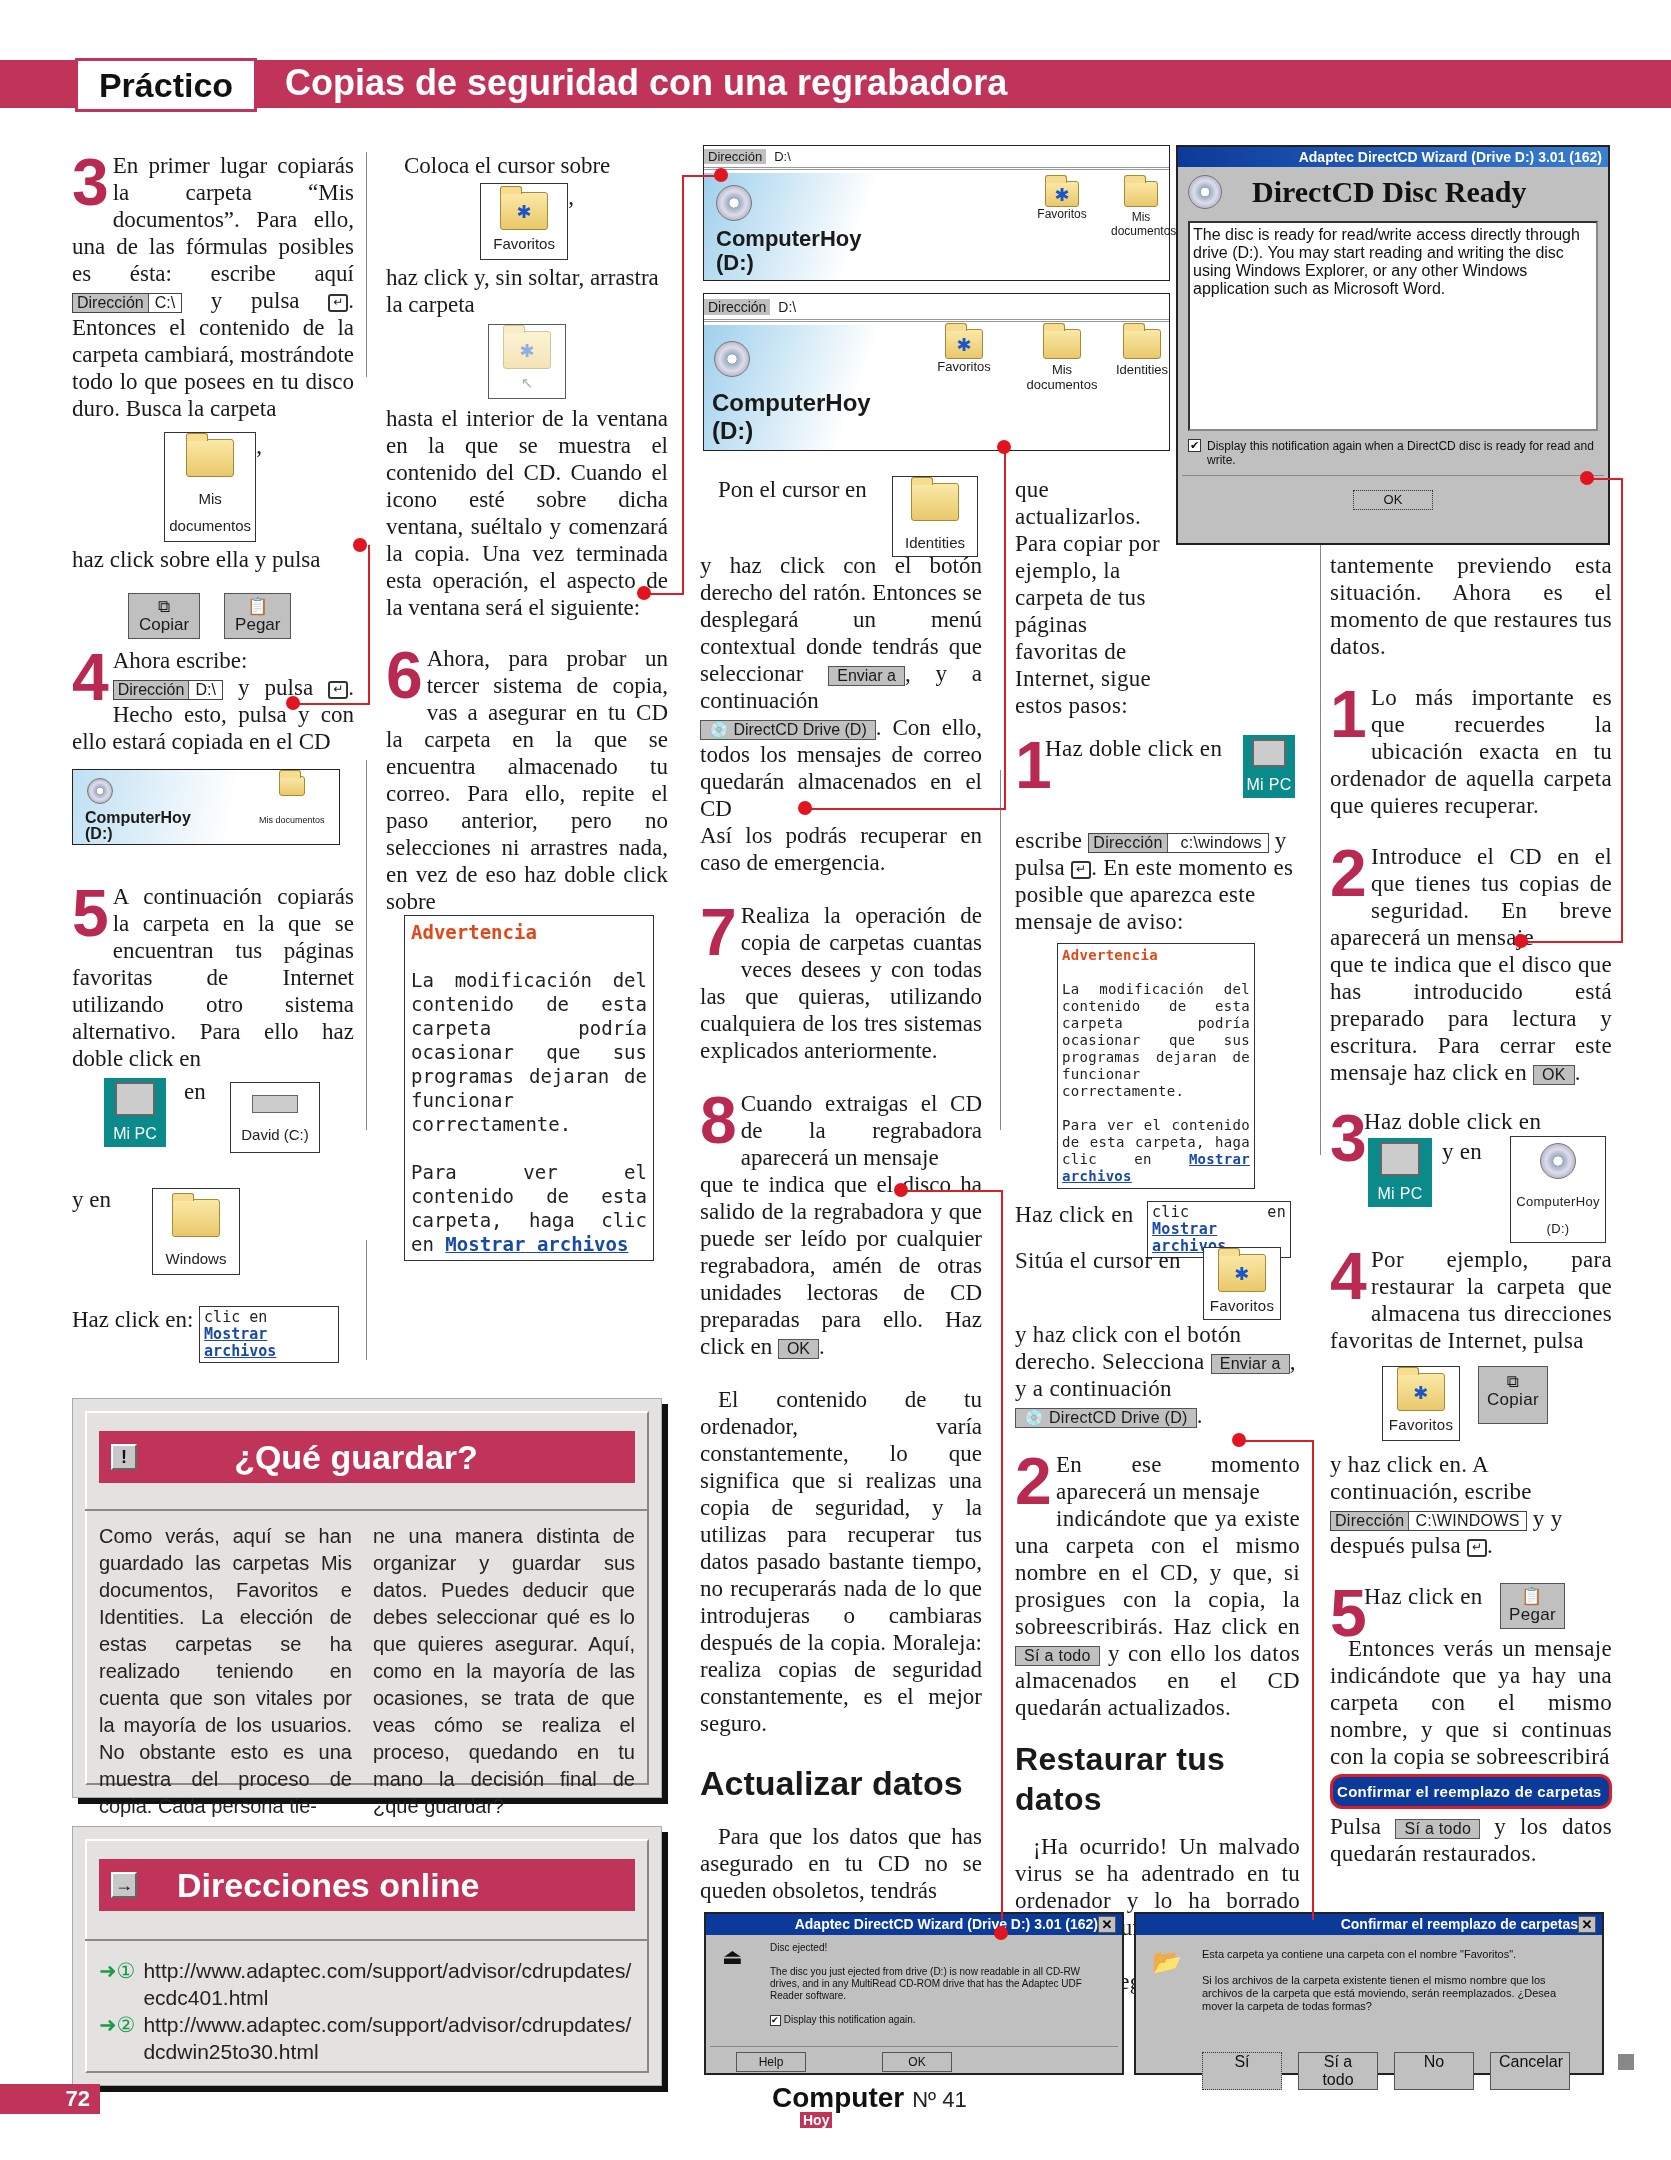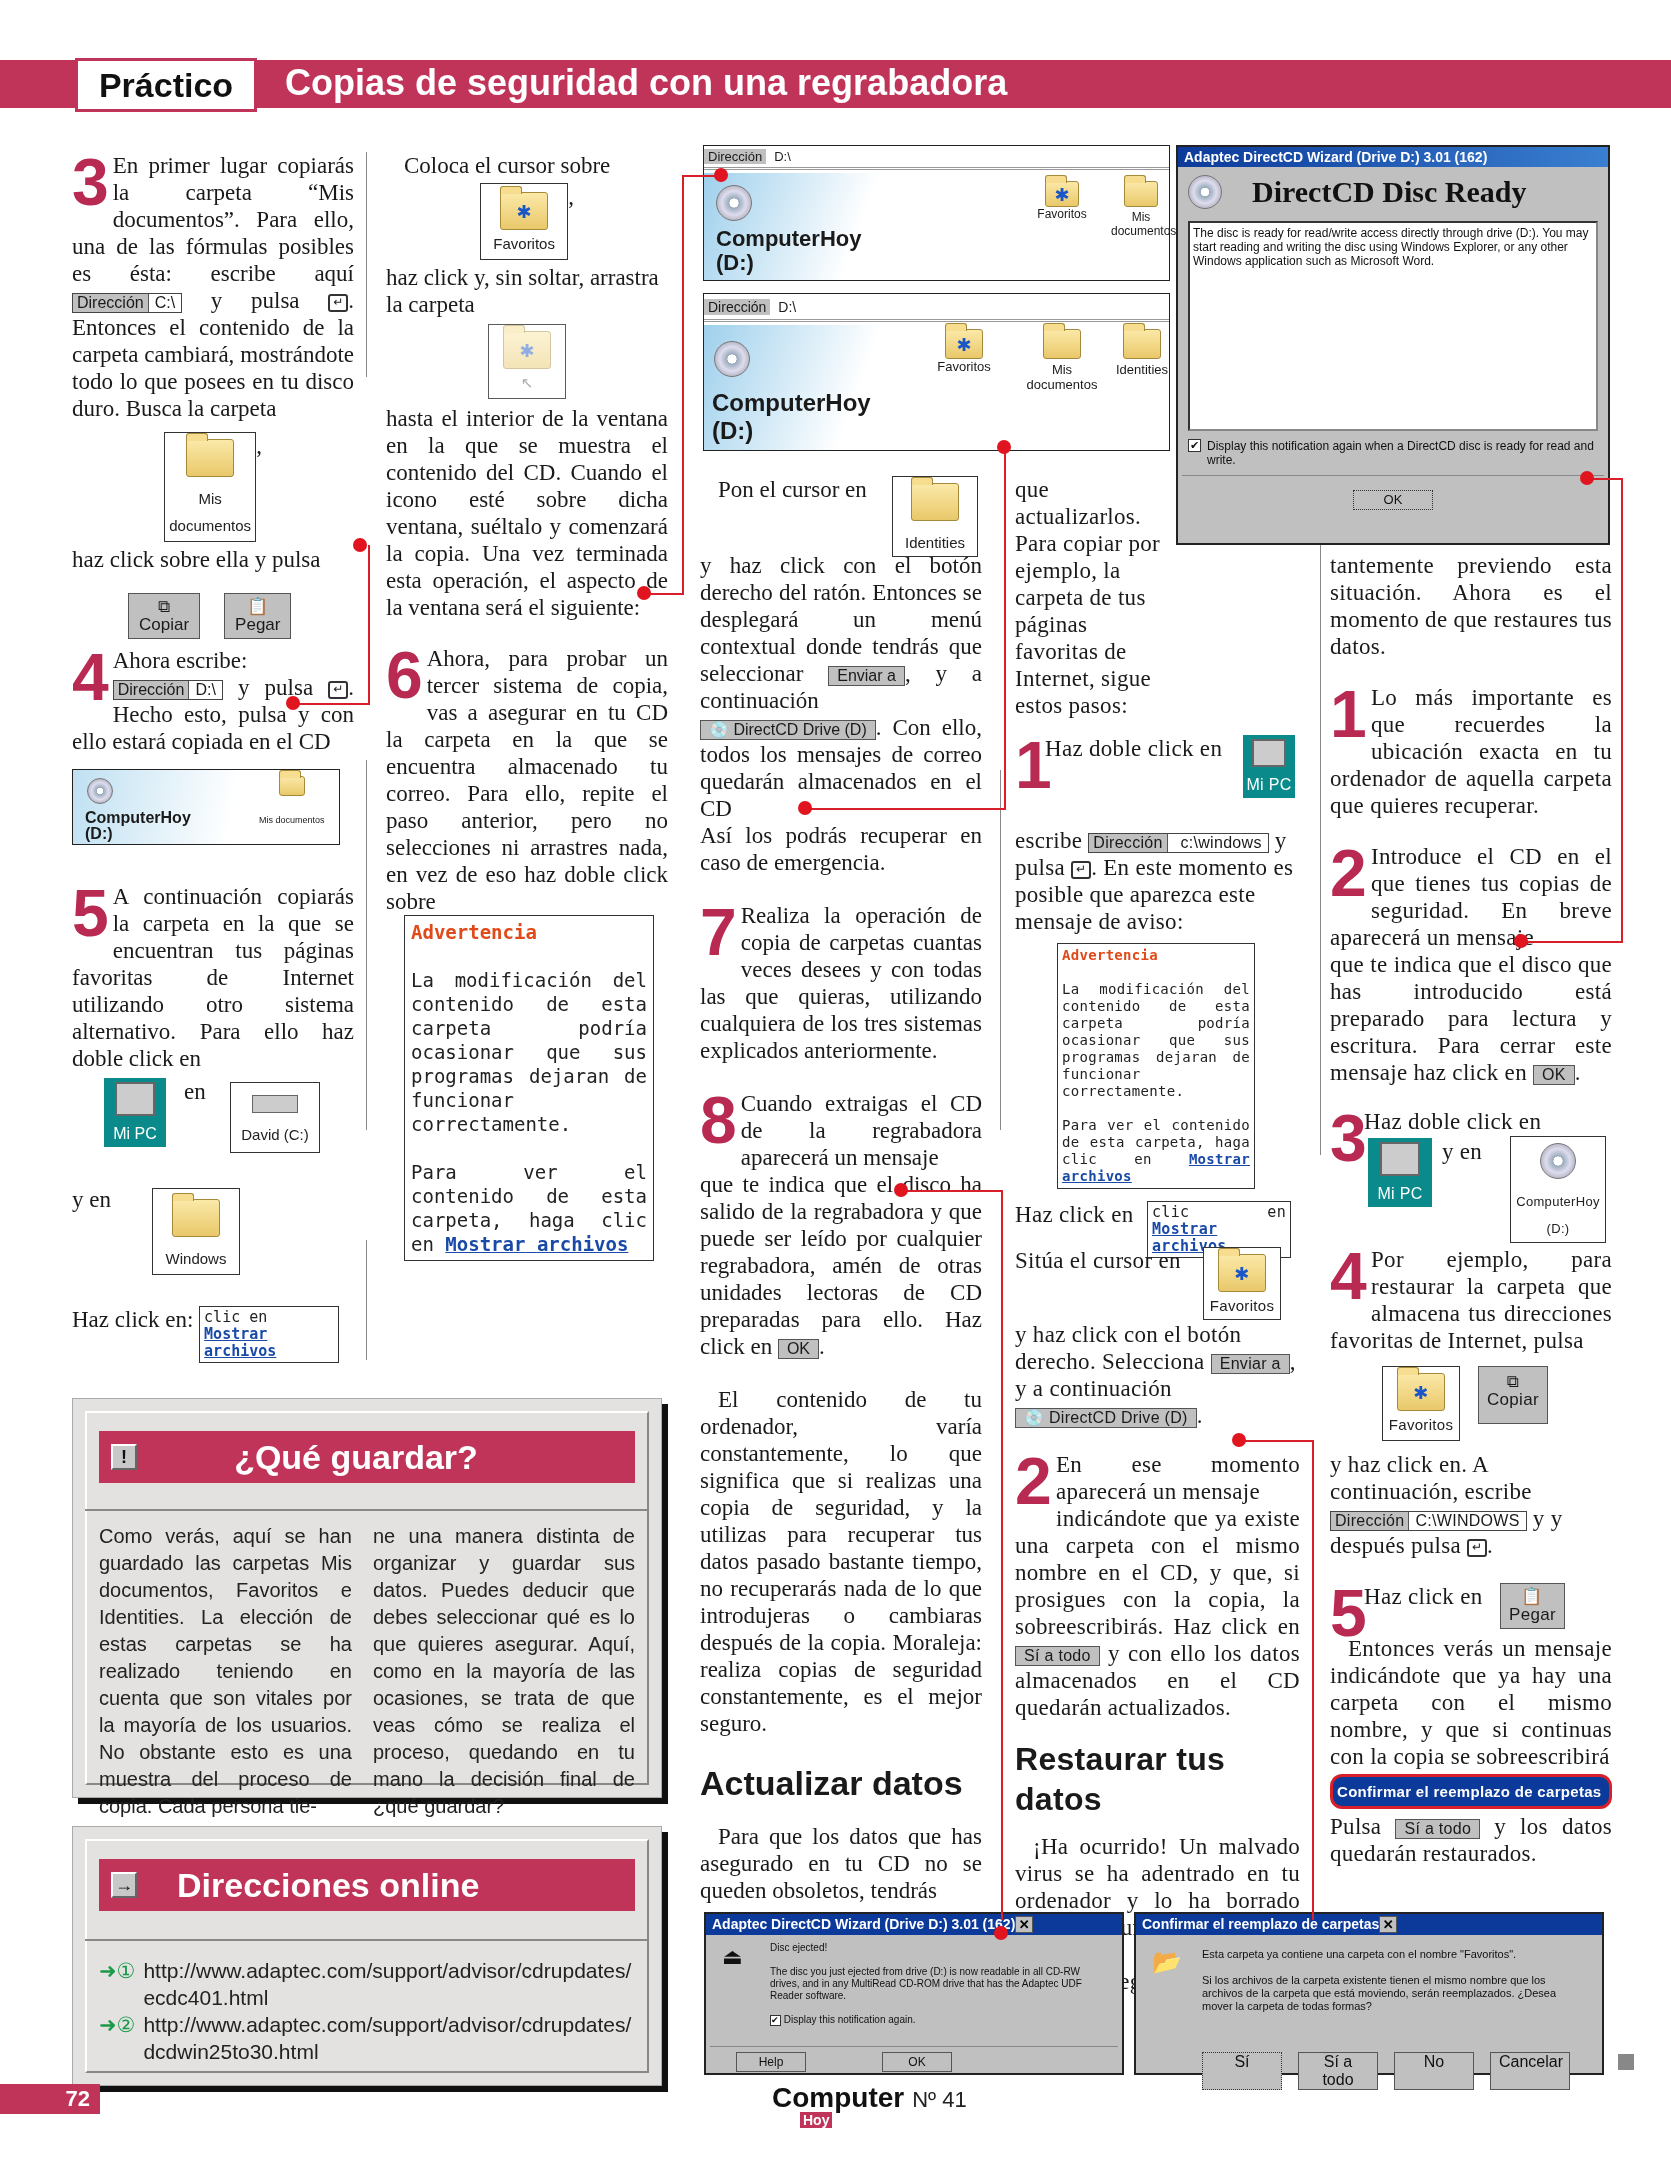--- a/index.html
+++ b/index.html
@@ -25,21 +25,21 @@
   .folder::before { content: ""; position: absolute; left: -1px; top: -7px; width: 20px; height: 7px; background: #f6dd8f; border: 1px solid #a68a3a; border-bottom: none; border-radius: 3px 3px 0 0; }
   .mipc { display: inline-block; width: 62px; background: #0a8a8a; color: #fff; font-family: "Liberation Sans", sans-serif; font-size: 16px; text-align: center; padding-top: 4px; }
   .mipc .scr { display: block; margin: 0 auto 4px; width: 40px; height: 34px; background: #ccc; border: 2px solid #666; }
   .cd-ico { display: inline-block; width: 36px; height: 36px; border-radius: 50%; background: radial-gradient(circle, #fff 18%, #9ab 20%, #dde 50%, #bbc 70%); border: 1px solid #777; }
   .enter-ico { display: inline-block; width: 20px; height: 18px; border: 2px solid #333; border-radius: 3px; font-size: 12px; line-height: 12px; text-align: center; vertical-align: middle; }
   .adv { border: 1px solid #333; background: #fff; font-family: "DejaVu Sans Mono", monospace; color: #222; }
   .adv .t { color: #e04a1a; font-weight: bold; }
   .adv .lnk { color: #1a4aa8; font-weight: bold; text-decoration: underline; }
   
   .dlg { position: absolute; background: #c0c0c0; border: 2px solid #222; font-family: "Liberation Sans", sans-serif; color: #111; }
-  .dlg .tb { background: #0c3a9a; color: #fff; font-weight: bold; font-size: 14px; padding: 2px 6px; display: flex; justify-content: flex-start; }
+  .dlg .tb { background: #0c3a9a; color: #fff; font-weight: bold; font-size: 14px; padding: 2px 6px; display: flex; justify-content: flex-end; }
   .dlg .x { background: #c0c0c0; color: #000; border: 1px solid #555; width: 18px; text-align: center; font-size: 13px; }
   .boxa { position: absolute; background: #e4e2e0; border: 1px solid #aaa; box-shadow: 6px 6px 0 #111; }
   .boxa .inner { position: absolute; left: 12px; top: 12px; right: 12px; bottom: 12px; border: 2px solid #fff; border-right-color: #888; border-bottom-color: #888; }
   .boxa .bar { position: absolute; left: 26px; right: 26px; height: 52px; background: #c0345a; color: #fff; font-family: "Liberation Sans", sans-serif; font-weight: bold; font-size: 34px; display: flex; align-items: center; }
   .bar .ic { width: 26px; height: 26px; background: #c8c8c8; border: 2px solid #fff; border-right-color: #666; border-bottom-color: #666; color: #111; font-size: 18px; text-align: center; line-height: 22px; margin-left: 12px; }
 </style>
 </head>
 <body>
 
 <div class="abs hdr"></div>
@@ -142,21 +142,21 @@
 </div>
 
 <div class="dlg" style="left:1176px; top:145px; width:434px; height:400px;">
   <div class="tb" style="background:linear-gradient(90deg,#0c3a9a,#3a7fd0);">
       <span>Adaptec DirectCD Wizard (Drive D:) 3.01 (162)</span>
     </div>
   <div style="display:flex; align-items:center; padding:8px 10px;">
       <span class="cd-ico" style="width:34px; height:34px;"></span>
       <span style="font-family:'Liberation Serif',serif; font-weight:bold; font-size:30px; margin-left:30px;">DirectCD Disc Ready</span>
     </div>
-  <div style="margin:4px 10px; background:#fff; border:2px inset #888; height:210px; font-size:12px; padding:3px;">The disc is ready for read/write access directly through drive (D:). You may start reading and writing the disc using Windows Explorer, or any other Windows application such as Microsoft Word.</div>
+  <div style="margin:4px 10px; background:#fff; border:2px inset #888; height:210px; font-size:16px; padding:3px;">The disc is ready for read/write access directly through drive (D:). You may start reading and writing the disc using Windows Explorer, or any other Windows application such as Microsoft Word.</div>
   <div style="margin:8px 10px; font-size:12px; display:flex; gap:6px;">
       <span style="width:13px; height:13px; border:1px solid #333; background:#fff; font-size:11px; line-height:11px; text-align:center; flex:none;">✔</span>
       <span>Display this notification again when a DirectCD disc is ready for read and write.</span>
     </div>
   <div style="border-top:1px solid #888; margin:8px 4px 0;"></div>
   <div style="text-align:center; margin-top:14px;"><span class="win-btn" style="width:80px; font-size:13px; border:1px dotted #333;">OK</span></div>
 </div>
 
 <div class="col serif" style="left:700px; top:476px; width:282px;">
   <div style="position:relative; height:76px;">

